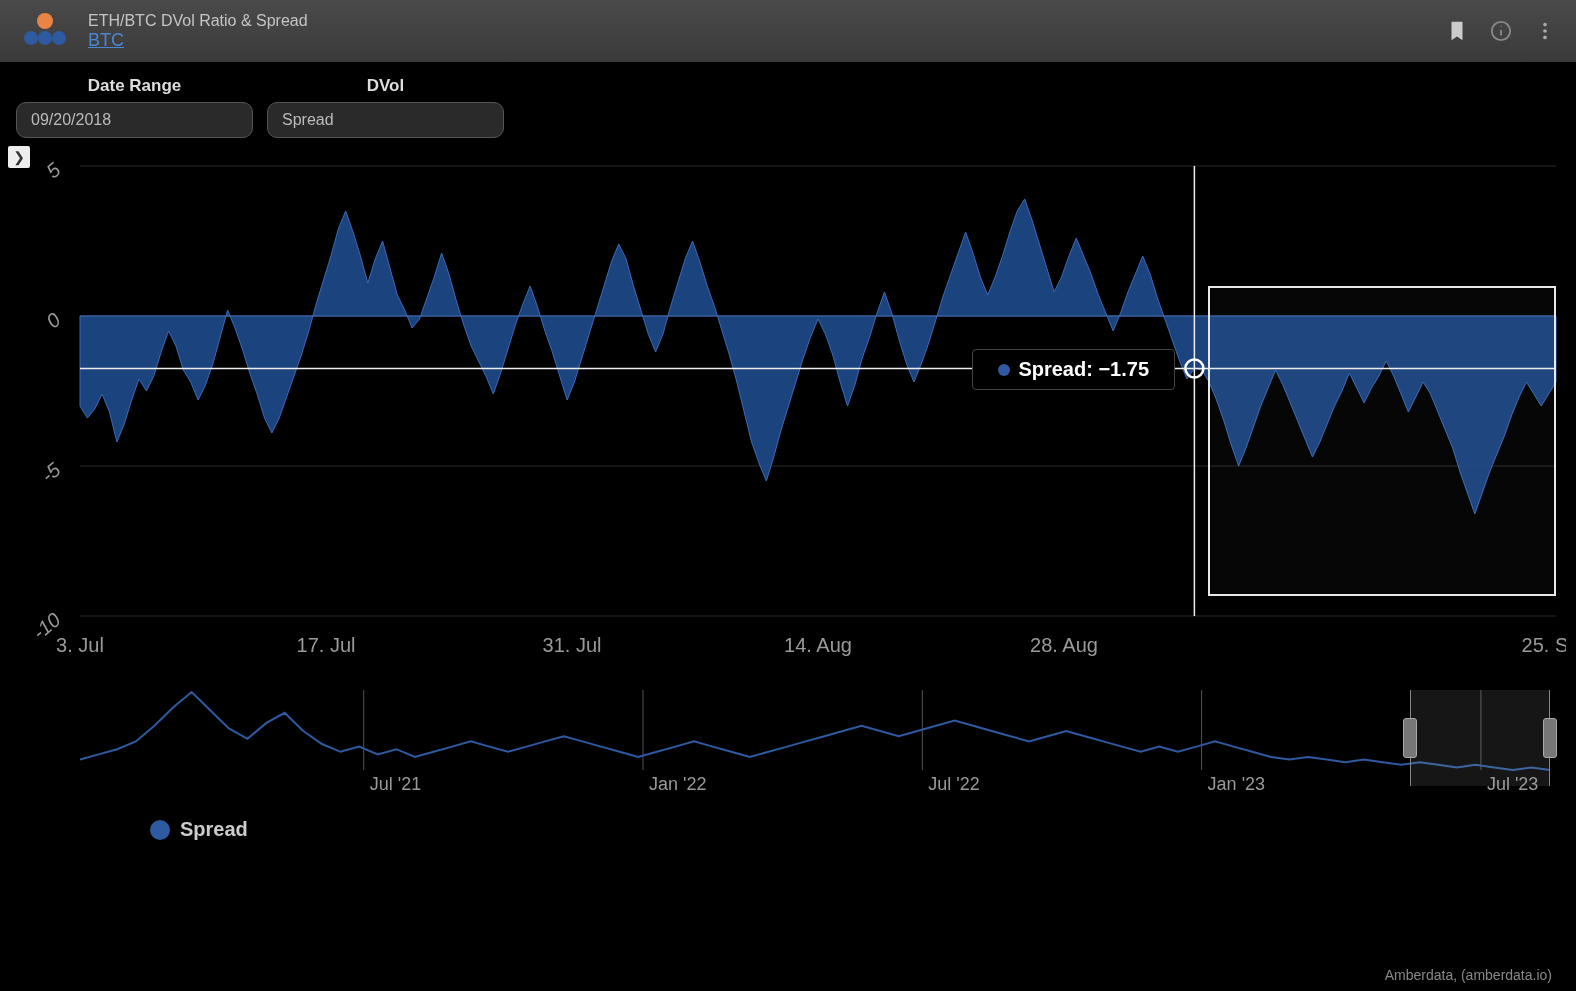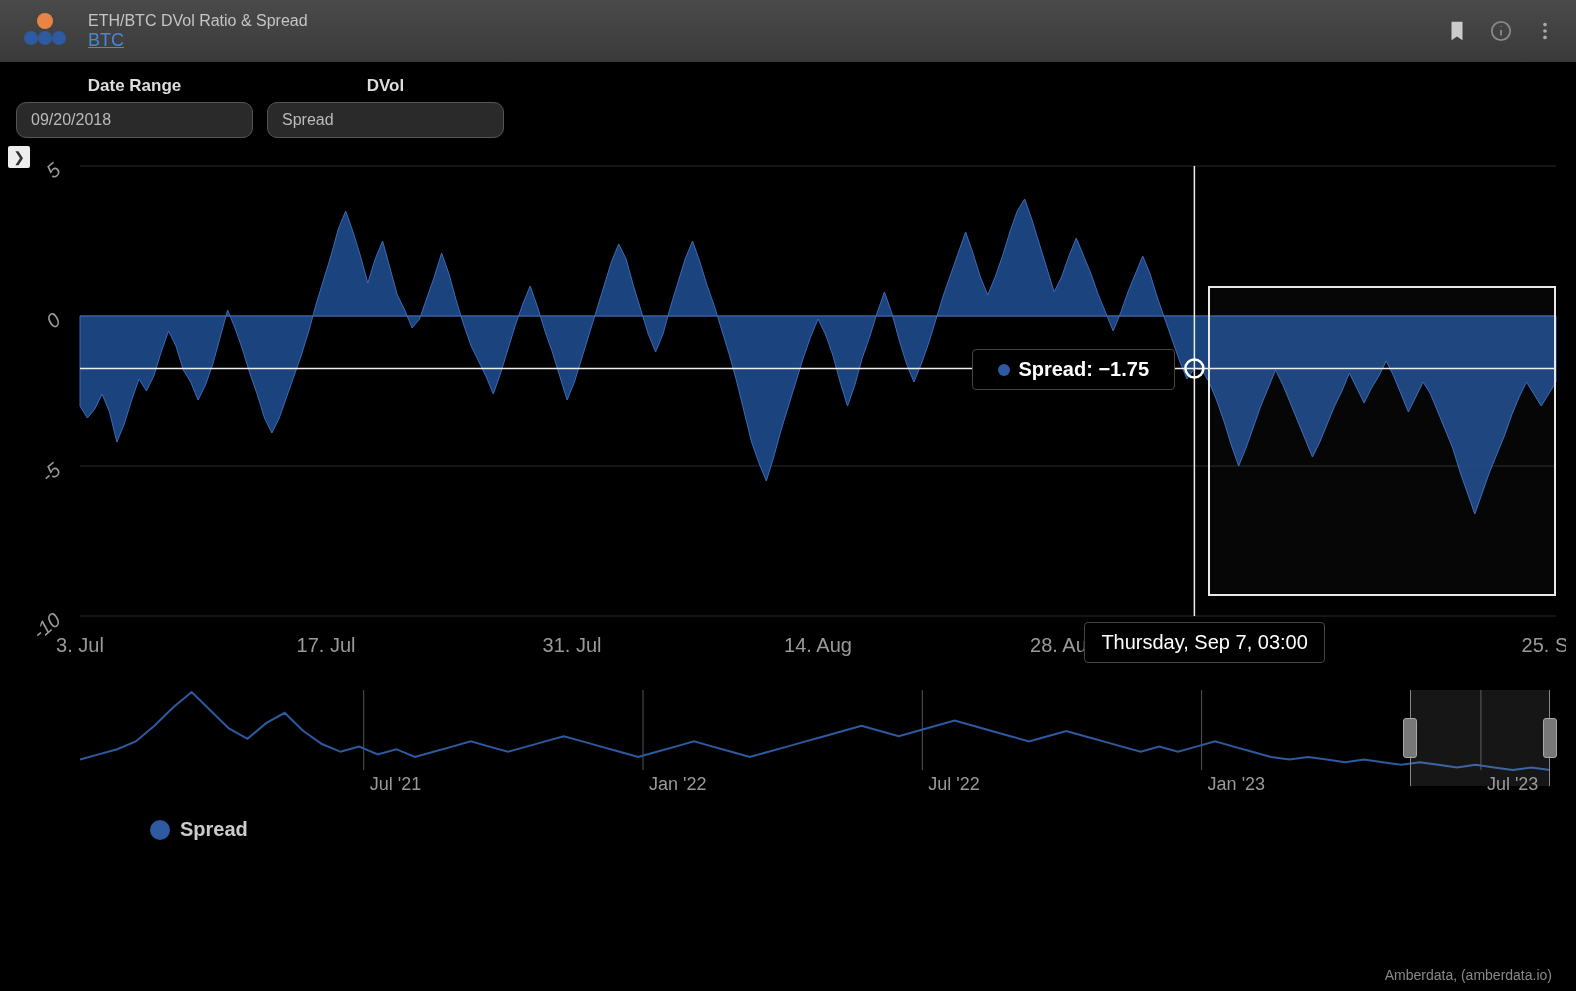--- a/index.html
+++ b/index.html
@@ -112,21 +112,20 @@
       <line x1="1184.38" x2="1184.38" y1="20" y2="470" stroke="#eee" stroke-width="1.5"></line>
       <line x1="70" x2="1546" y1="222.5" y2="222.5" stroke="#eee" stroke-width="1.5"></line>
       <circle cx="1184.38" cy="222.5" r="9" fill="none" stroke="#fff" stroke-width="2.5"></circle>
     </svg>
 
   <div class="sel-rect" id="sel-rect" style="left: 1198.38px; top: 140px; width: 347.62px; height: 310px;"></div>
 
   <div class="tooltip-box" id="tt" style="left: 962.38px; top: 202.5px;">
     <span class="tooltip-dot"></span><b><span>Spread</span>: <span>−1.75</span></b>
   </div>
-  <div class="date-box" id="db" style="left: 1074.38px; top: 476px;"><span>Thursday, Sep 7, 03:00</span></div>
 </div>
 
 <div class="nav-wrap">
   <svg class="nav" id="nav-chart" width="1470" height="110">
       <line x1="283.71" x2="283.71" y1="0" y2="80" stroke="#555"></line>
       <text x="289.71" y="100" fill="#999" font-size="18">Jul '21</text>
       <line x1="563.01" x2="563.01" y1="0" y2="80" stroke="#555"></line>
       <text x="569.01" y="100" fill="#999" font-size="18">Jan '22</text>
       <line x1="842.3100000000001" x2="842.3100000000001" y1="0" y2="80" stroke="#555"></line>
       <text x="848.3100000000001" y="100" fill="#999" font-size="18">Jul '22</text>

